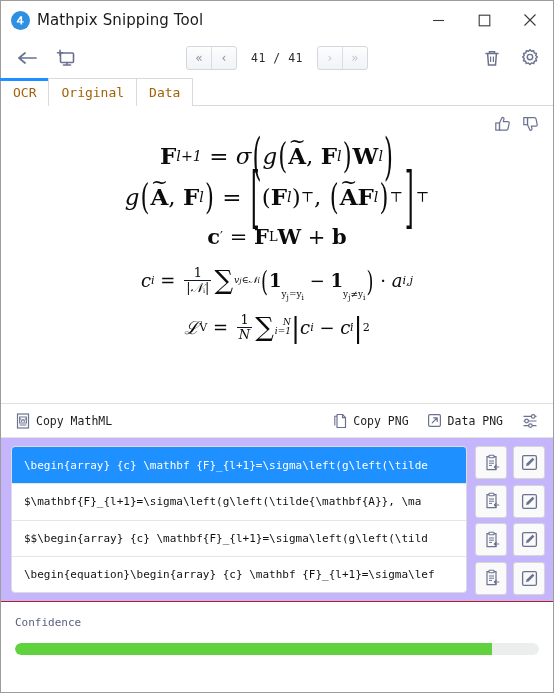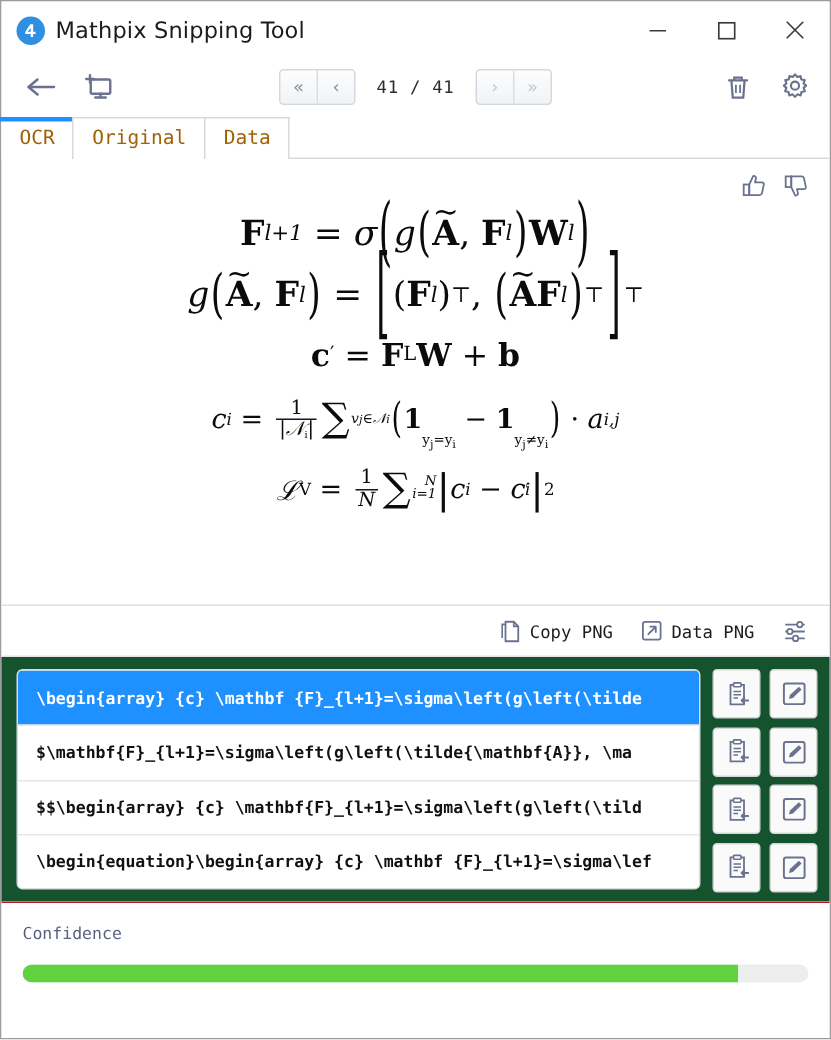--- a/index.html
+++ b/index.html
@@ -139,22 +139,22 @@
   }
   .copyitem{
     display:flex;align-items:center;gap:6px;
     font-family:"DejaVu Sans Mono", monospace;font-size:11.5px;color:#1d1d1d;
   }
   .copyitem .tb-icon{width:15px;height:16px;color:#6a7290;}
   .copyright{margin-left:auto;display:flex;align-items:center;gap:18px;justify-content:center;}
 
   
   .results{
-    flex:none;height:163px;background:#14532d;padding:8px 8px 8px 10px;
-    box-sizing:border-box;display:flex;gap:8px;font-weight:bold;
+    flex:none;height:163px;background:#c4b5fd;padding:8px 8px 8px 10px;
+    box-sizing:border-box;display:flex;gap:8px;
   }
   .resultbox{
     flex:1;background:#ffffff;border:1px solid #dcdcdc;border-radius:4px;
     overflow:hidden;display:flex;flex-direction:column;
   }
   .resrow{
     height:36.5px;display:flex;align-items:center;padding:0 12px;
     font-family:"DejaVu Sans Mono", monospace;font-size:11px;color:#111111;
     white-space:nowrap;overflow:hidden;box-sizing:border-box;
   }
@@ -323,20 +323,31 @@
         <span class="bigsum">∑</span><span class="sumlim" style="font-size:.5em;">
             <span style="font-style:italic">N</span>
             <span style="font-style:italic">i=1</span>
           </span>
         <span class="vbar" style="font-size:1.5em;">|</span><span class="mi">c</span><span class="sub">i</span>&nbsp;−&nbsp;<span class="mi">c</span><span class="supn">′</span><span class="sub" style="margin-left:-3px">i</span><span class="vbar" style="font-size:1.5em;">|</span><span class="supn">2</span>
       </div>
     </div>
   </div>
 
   <div class="copybar">
+    <div class="copyitem">
+      <span class="tb-icon">
+        <svg width="14" height="16" viewBox="0 0 14 16">
+          <rect x="1.5" y="1" width="11" height="14" stroke="#6a7290" stroke-width="1.2" fill="none"></rect>
+          <rect x="3.6" y="4" width="6.8" height="6" stroke="#6a7290" stroke-width="1" fill="none"></rect>
+          <path d="M4.5 5.2 L5.6 8.8 L7 6 L8.4 8.8 L9.5 5.2" stroke="#6a7290" stroke-width=".9" fill="none"></path>
+          <path d="M3.6 12 H10.4" stroke="#6a7290" stroke-width="1"></path>
+        </svg>
+      </span>
+      <span>Copy MathML</span>
+    </div>
 
     <div class="copyright">
       <div class="copyitem">
         <span class="tb-icon">
           <svg width="14" height="16" viewBox="0 0 14 16">
             <path d="M4 1.5 H9.5 L12.5 4.6 V14.5 H4 Z" stroke="#6a7290" stroke-width="1.2" fill="none" stroke-linejoin="round"></path>
             <path d="M9.5 1.5 V4.6 H12.5" stroke="#6a7290" stroke-width="1.1" fill="none"></path>
             <path d="M4 3.2 H1.8 V12.4" stroke="#6a7290" stroke-width="1.1" fill="none"></path>
           </svg>
         </span>

